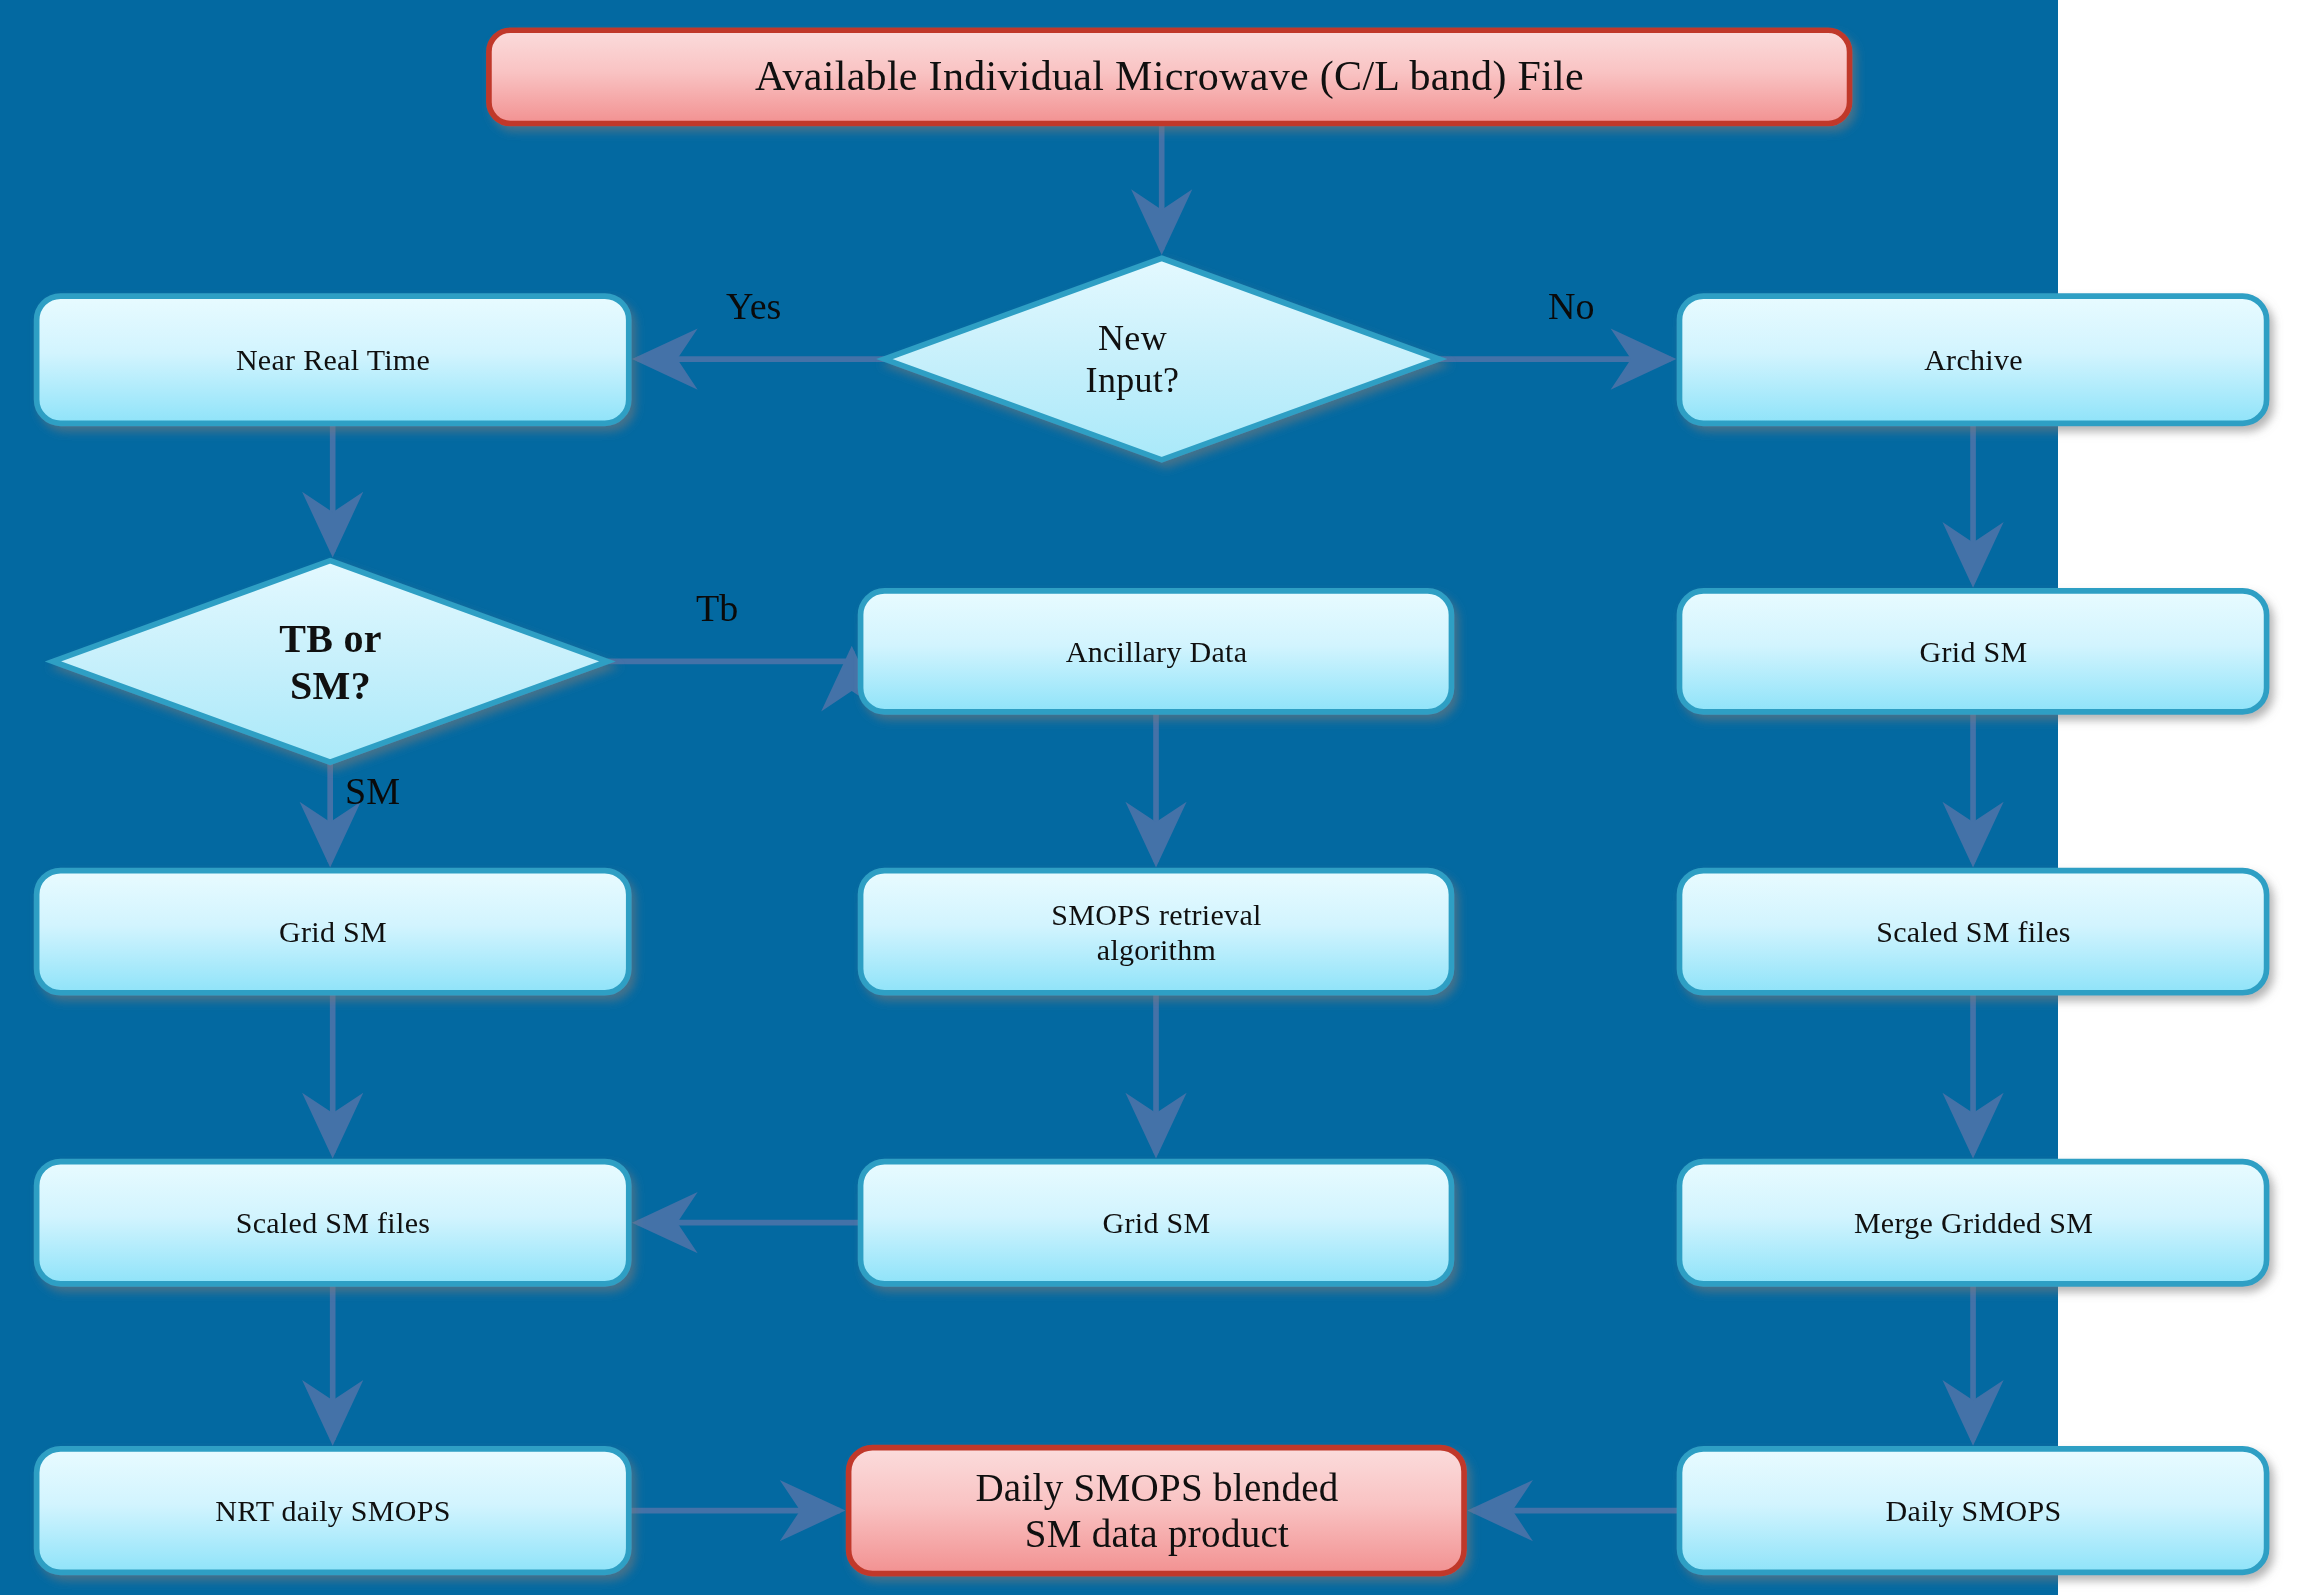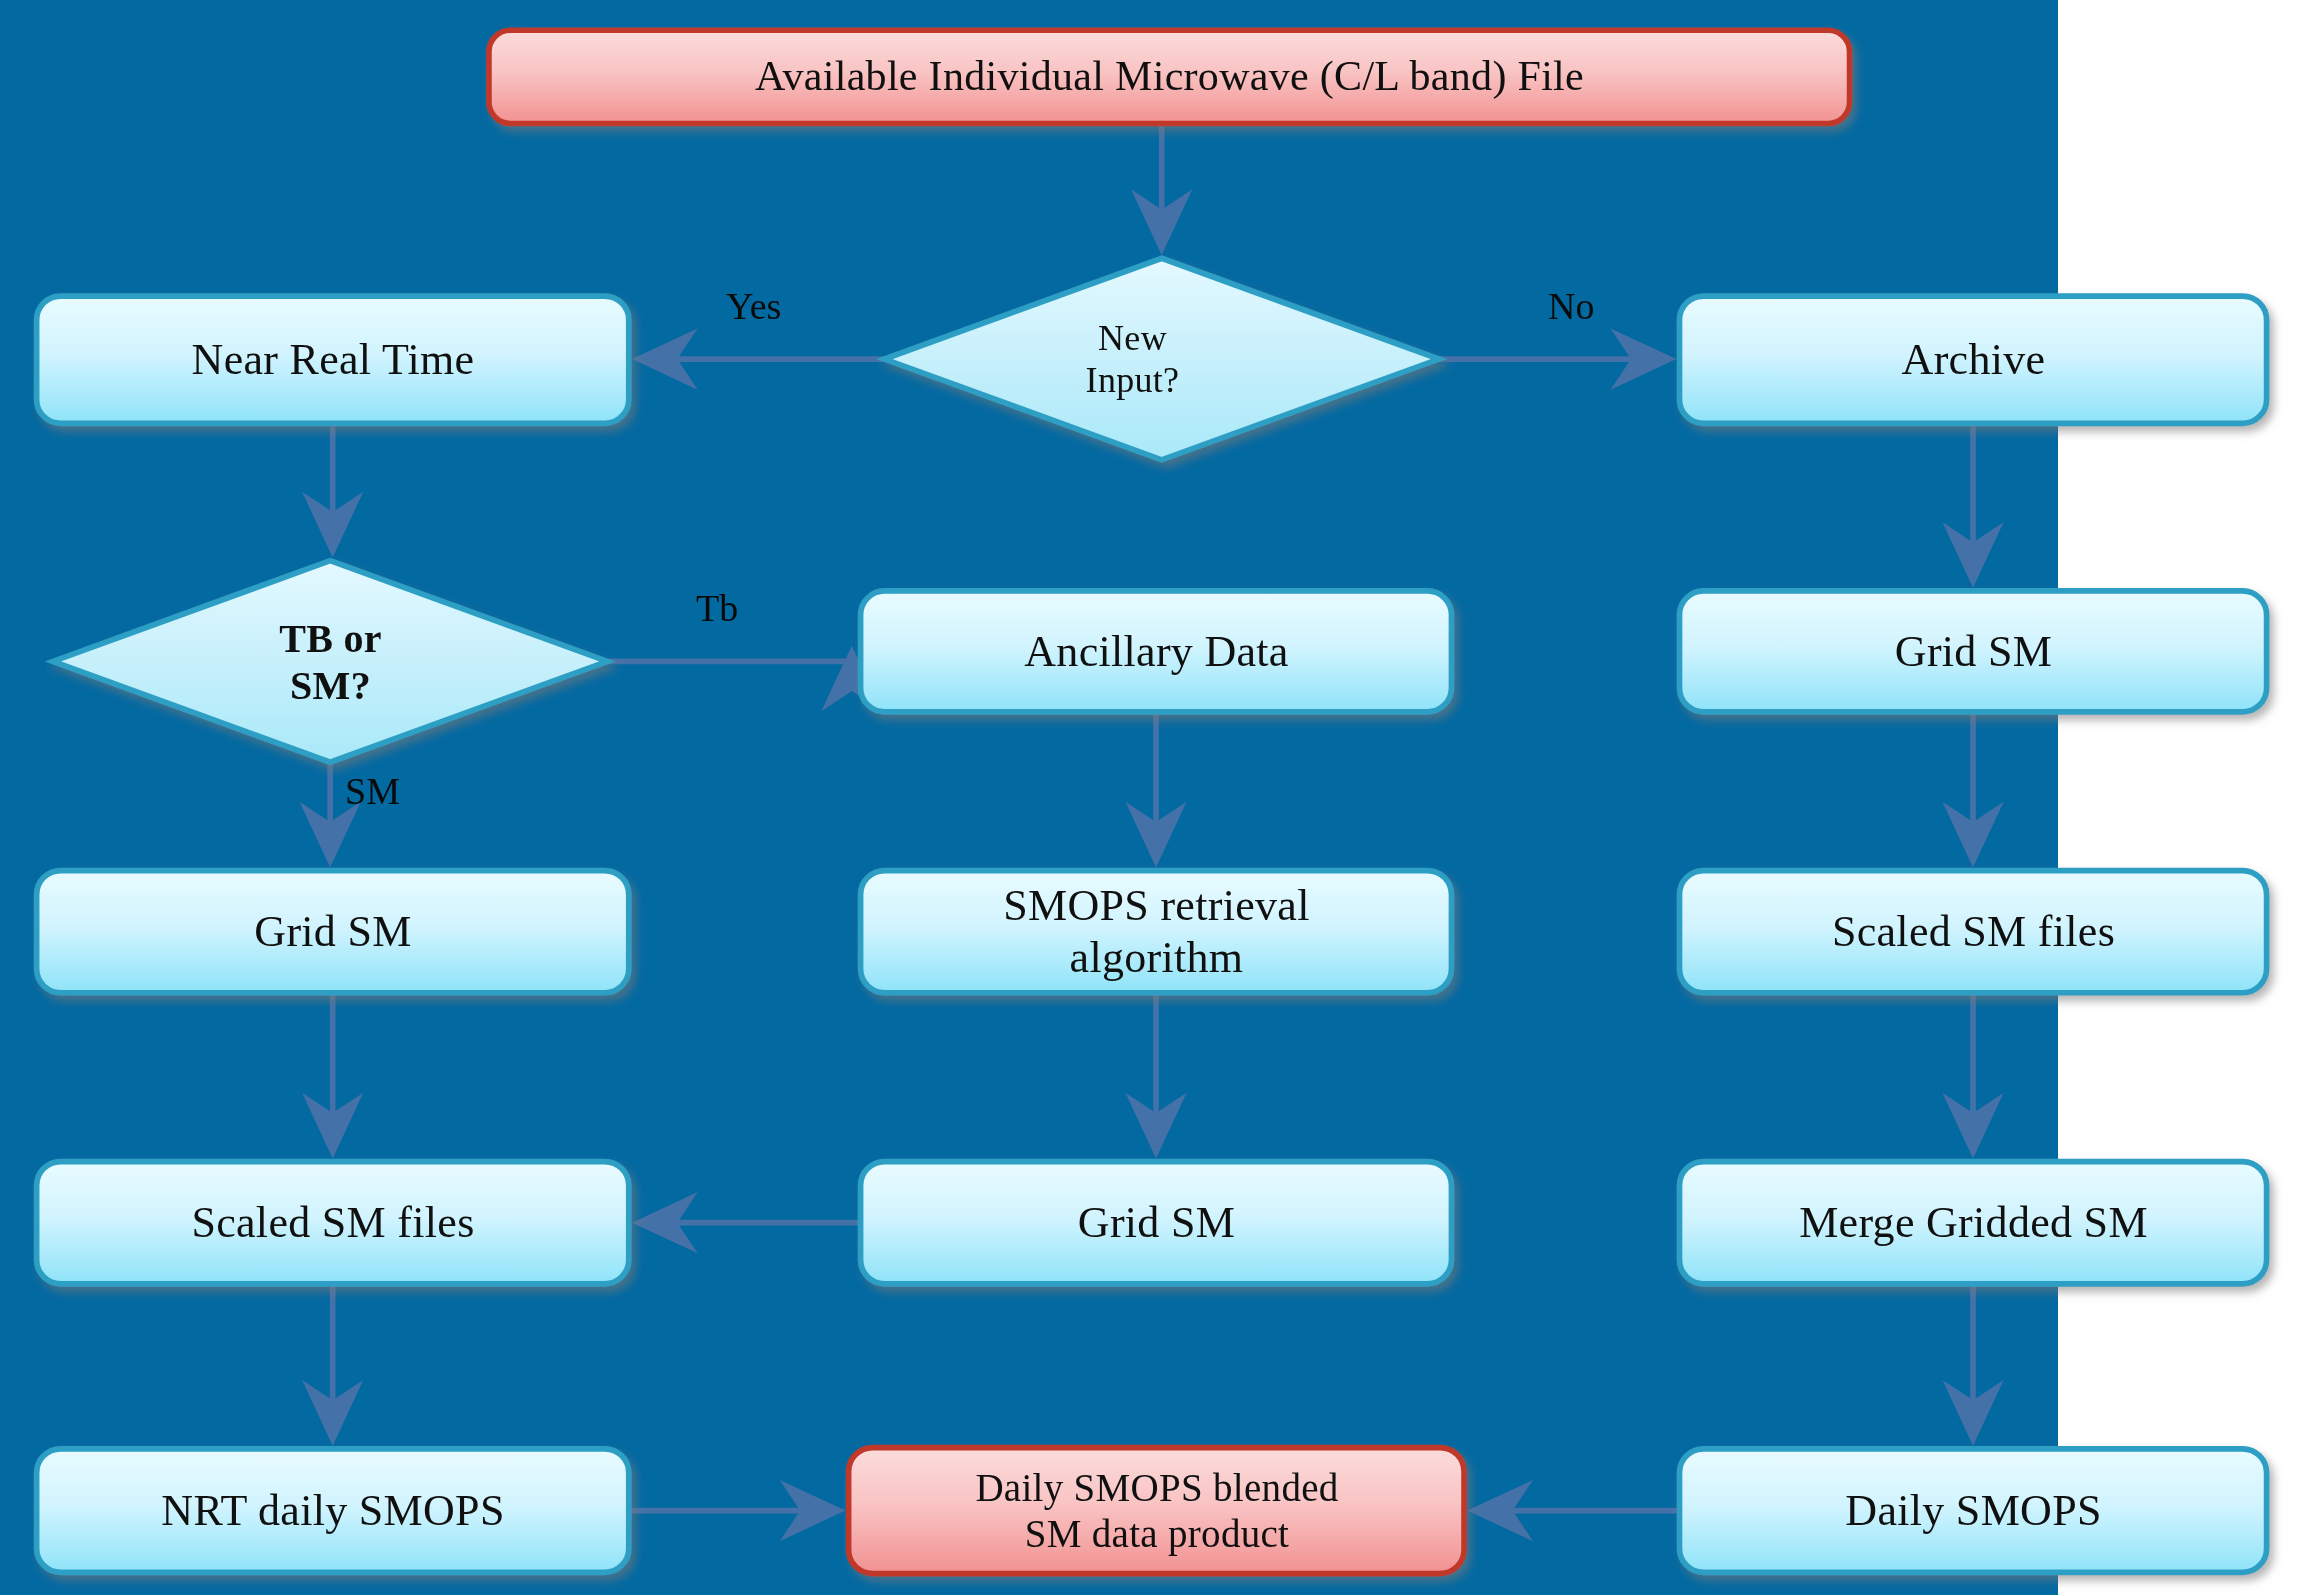--- a/index.html
+++ b/index.html
@@ -28,21 +28,21 @@
   }
   
   .node-label {
     position: absolute;
     display: flex;
     align-items: center;
     justify-content: center;
     text-align: center;
     color: #101010;
     font-family: "Liberation Serif", "DejaVu Serif", serif;
-    font-size: 44px;
+    font-size: 30px;
     line-height: 1.18;
     letter-spacing: 0.3px;
     pointer-events: none;
     white-space: pre-line;
   }
   .edge-label {
     position: absolute;
     color: #0a0a0a;
     font-family: "Liberation Serif", "DejaVu Serif", serif;
     font-size: 38px;

